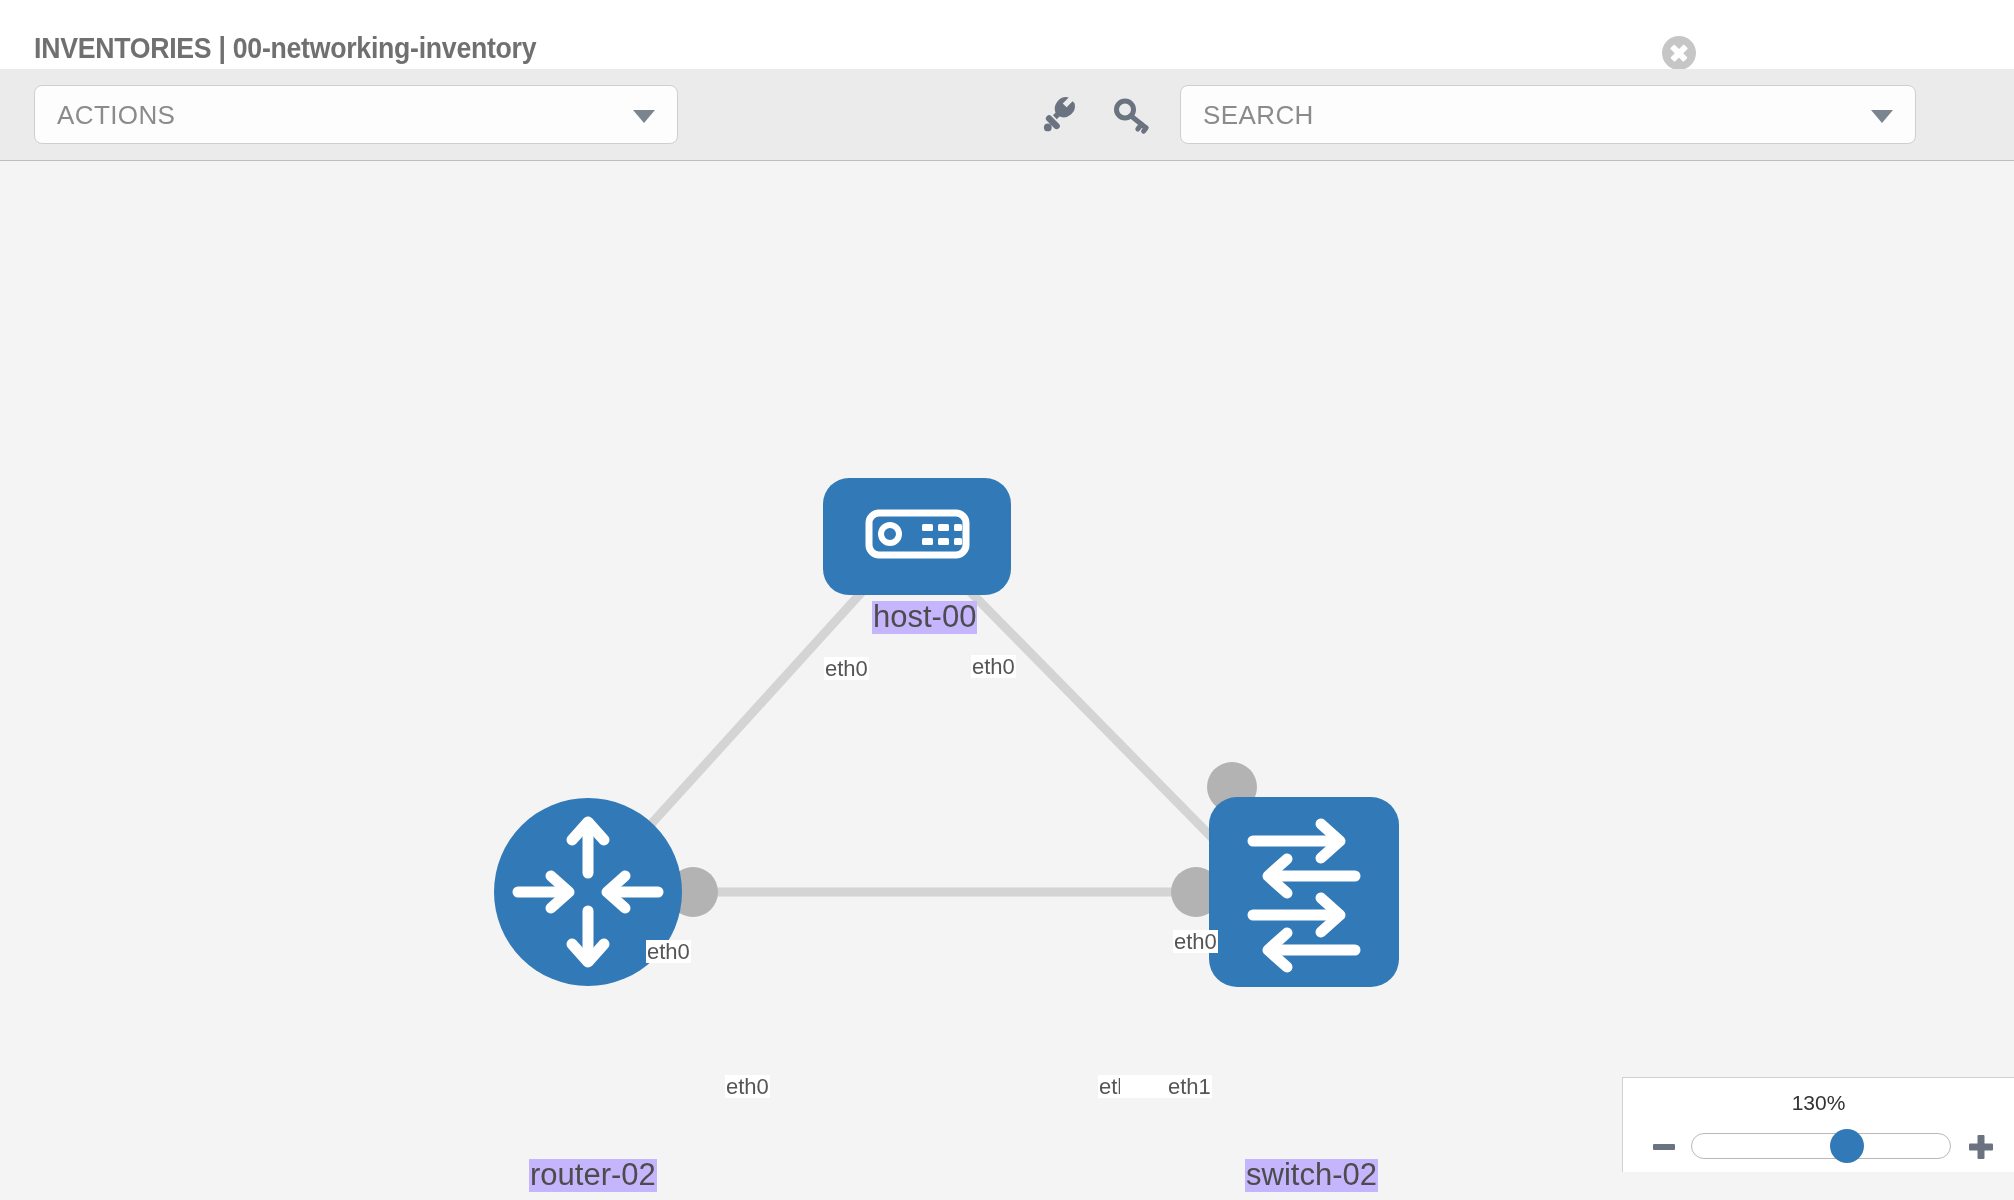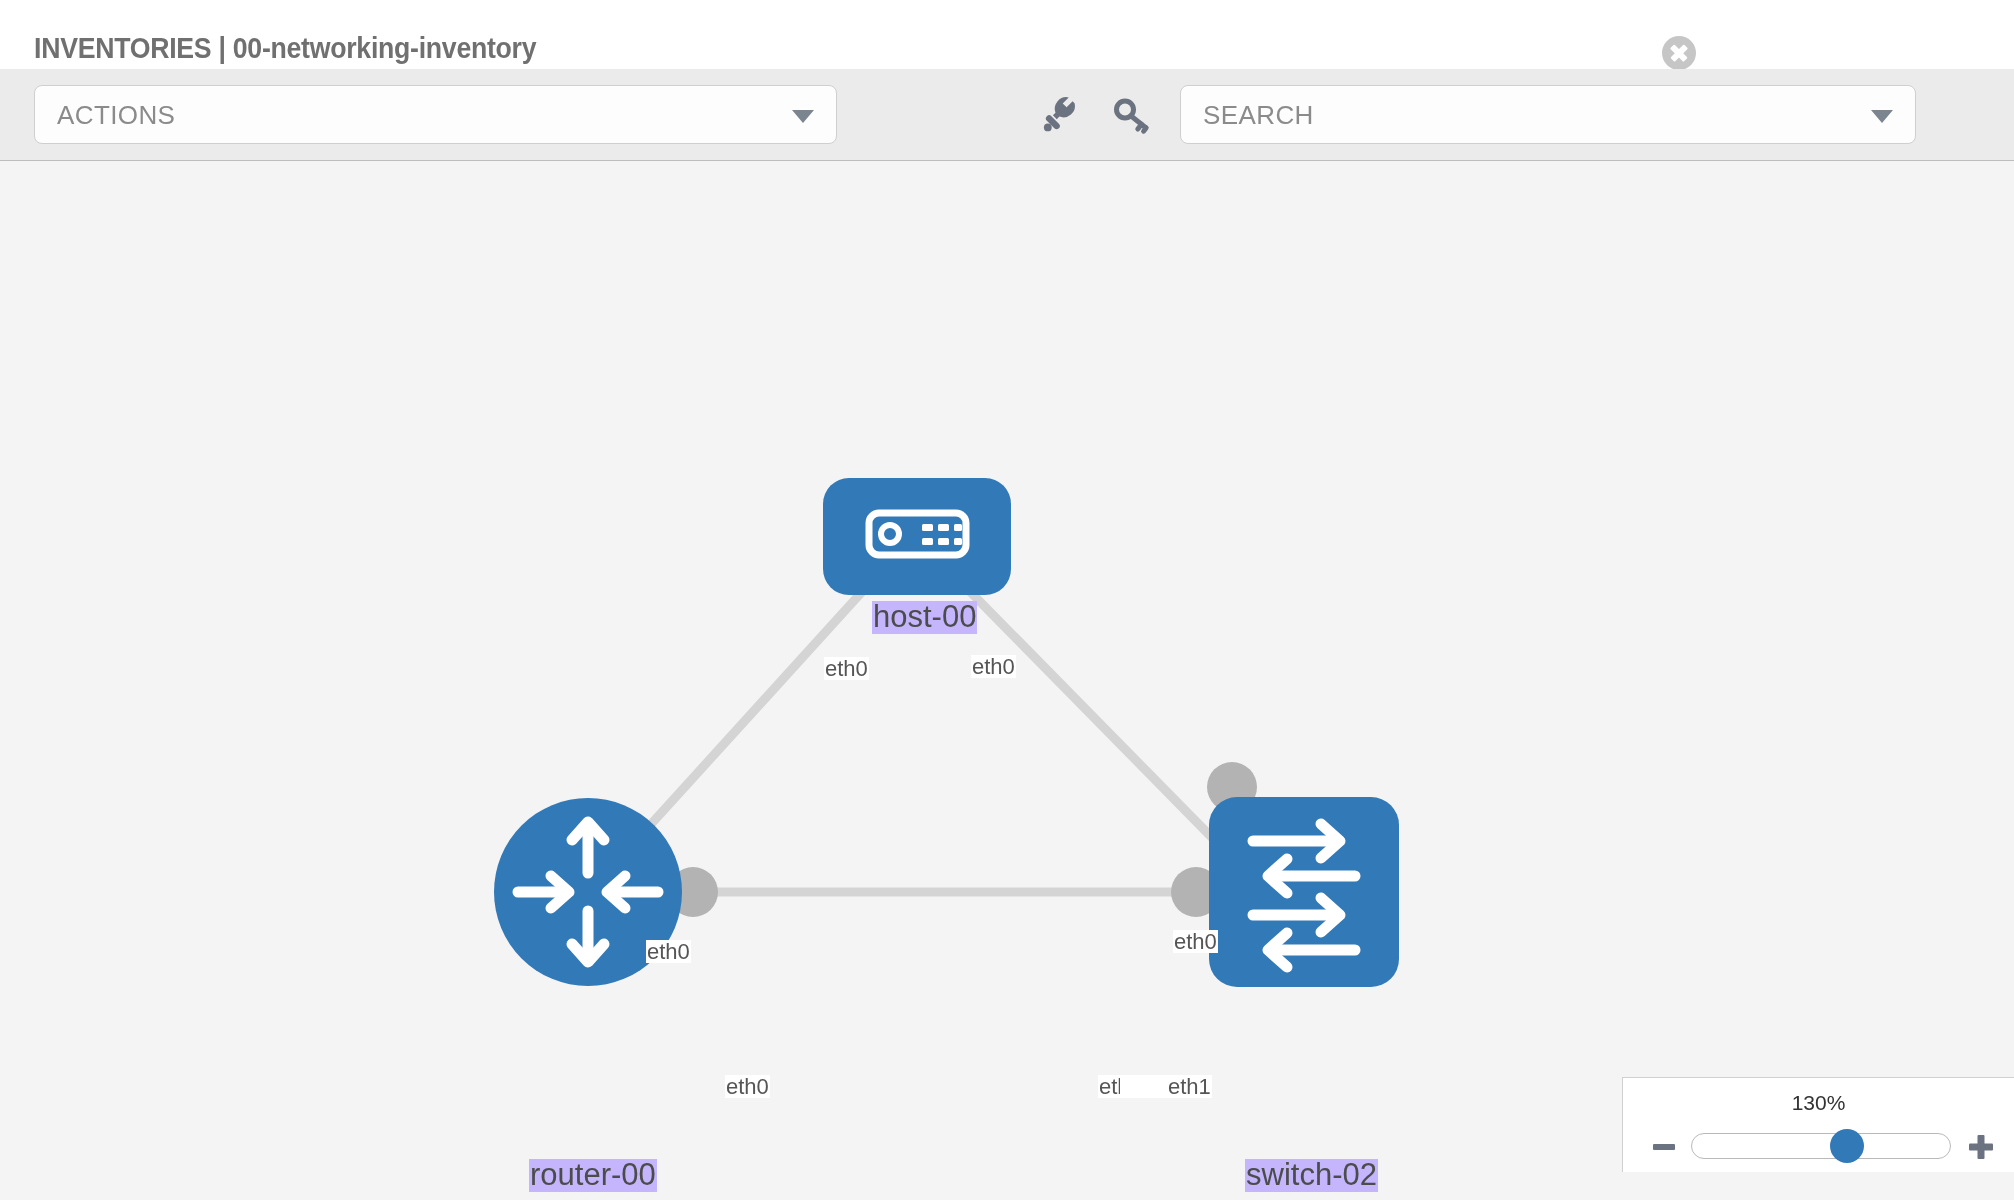--- a/index.html
+++ b/index.html
@@ -38,21 +38,21 @@
   .close-icon::after  { transform: translate(-50%,-50%) rotate(-45deg); }
 
   
   .toolbar {
     position: absolute; left: 0; top: 69px; width: 2014px; height: 92px;
     background: #ebebeb;
     border-bottom: 1px solid #bdbdbd;
   }
   .actions-select {
     position: absolute; left: 34px; top: 16px;
-    width: 803px; height: 59px;
+    width: 644px; height: 59px;
     background: #fdfdfd;
     border: 1px solid #cfcfcf; border-radius: 8px;
   }
   .actions-select .sel-label {
     position: absolute; left: 22px; top: 50%; transform: translateY(-50%);
     font-size: 26px; color: #8b8b8b;
     font-family: "Liberation Sans Narrow", "Liberation Sans", sans-serif;
     letter-spacing: 0.4px;
   }
   .caret {
@@ -252,21 +252,21 @@
         <path d="M1287 698 L1268 715 L1287 732"></path>
         <path d="M1253 754 L1337 754"></path>
         <path d="M1321 737 L1340 754 L1321 771"></path>
         <path d="M1355 789 L1271 789"></path>
         <path d="M1287 772 L1268 789 L1287 806"></path>
       </g>
     </g>
   </svg>
 
   <div class="node-label" style="left:872px; top:440px;">host-00</div>
-  <div class="node-label" style="left:529px; top:998px;">router-00</div>
+  <div class="node-label" style="left:529px; top:998px;">router-02</div>
   <div class="node-label" style="left:1245px; top:998px;">switch-02</div>
 
   <div class="iface-label" style="left:824px; top:452px;">eth0</div>
   <div class="iface-label" style="left:971px; top:450px;">eth0</div>
   <div class="iface-label" style="left:646px; top:735px;">eth0</div>
   <div class="iface-label" style="left:1173px; top:725px;">eth0</div>
   <div class="iface-label" style="left:725px; top:870px;">eth0</div>
   <div class="iface-label" style="left:1098px; top:870px;">eth0</div>
   <div class="iface-label" style="left:1120px; top:870px;padding-left:48px;">eth1</div>
 </div>

